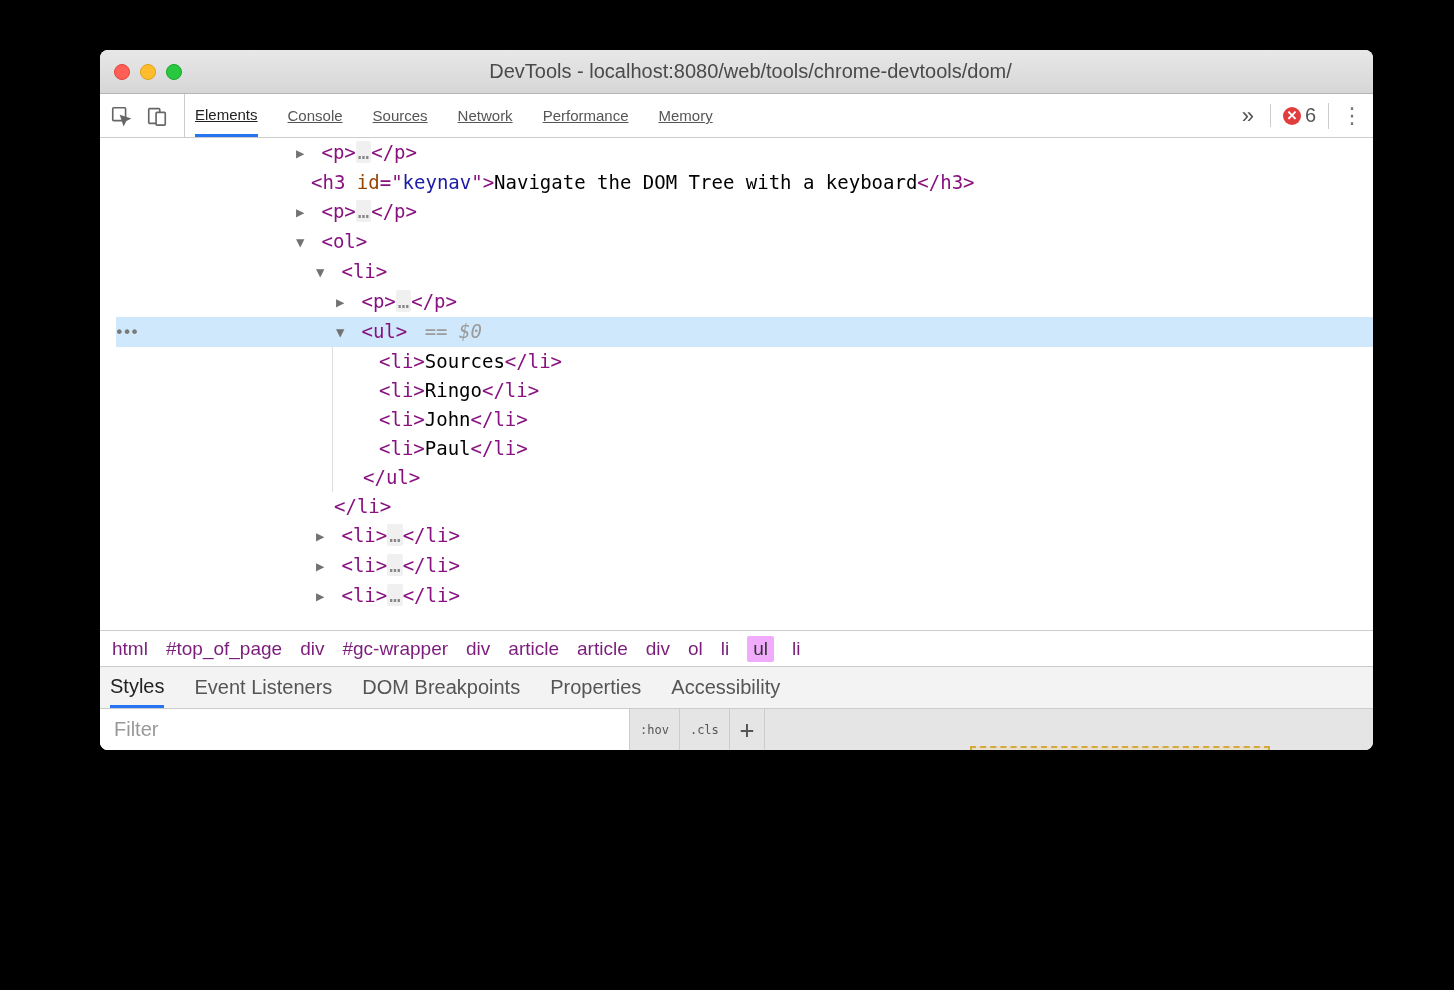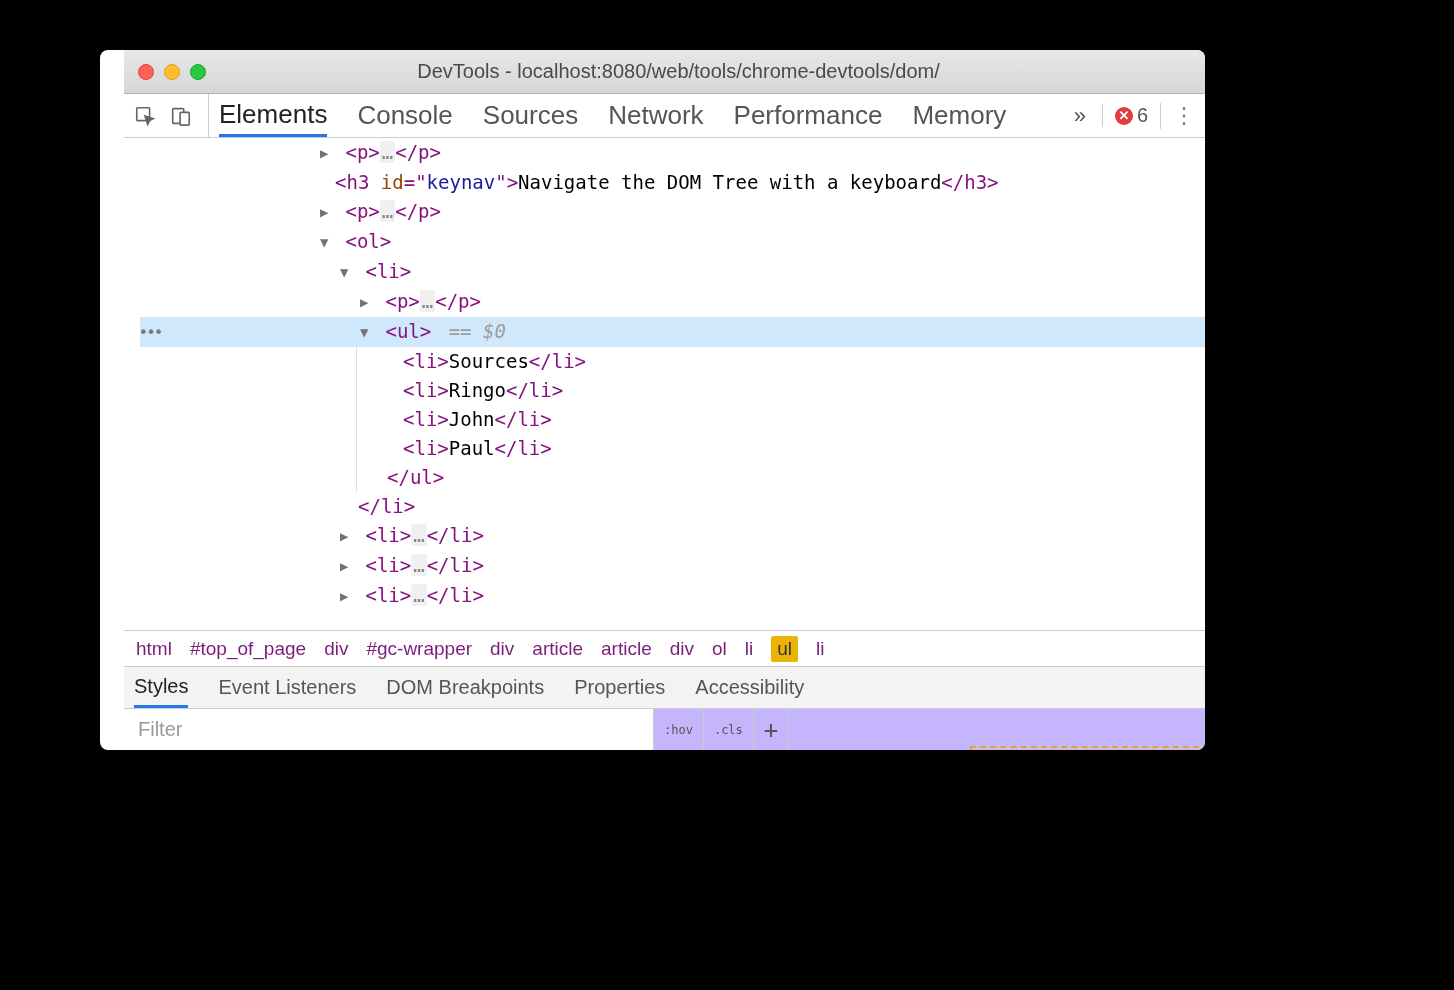--- a/index.html
+++ b/index.html
@@ -7,29 +7,28 @@
     background: #000;
     font-family: "Helvetica Neue", Arial, sans-serif;
     width: 1454px;
     height: 990px;
     position: relative;
   }
   .window {
     position: absolute;
     left: 100px;
     top: 50px;
-    width: 1105px;
+    width: 1273px;
     height: 700px;
     background: #fff;
     border-radius: 8px;
     box-shadow: 0 20px 60px rgba(0,0,0,0.5);
     overflow: hidden;
     display: flex;
     flex-direction: column;
-    padding-left: 24px;
   }
   .titlebar {
     height: 44px;
     background: linear-gradient(#e8e8e8, #d6d6d6);
     border-bottom: 1px solid #b5b5b5;
     display: flex;
     align-items: center;
     padding: 0 14px;
   }
   .traffic { display: flex; gap: 10px; margin-right: 20px; }
@@ -43,21 +42,21 @@
     border-bottom: 1px solid #ccc;
     display: flex;
     align-items: center;
     padding: 0 10px;
     font-size: 20px;
     color: #555;
   }
   .toolbar-left { display: flex; align-items: center; gap: 14px; padding-right: 16px; border-right: 1px solid #ccc; height: 100%; margin-right: 10px;}
   .iconbtn { width: 22px; height: 22px; display: flex; align-items: center; justify-content: center; color: #666; cursor: pointer; }
   .tabs { display: flex; gap: 30px; flex: 1; height: 100%; align-items: stretch; }
-  .tab { display: flex; align-items: center; color: #555; cursor: pointer; font-size: 26px; }
+  .tab { display: flex; align-items: center; color: #555; cursor: pointer; font-size: 15px; text-decoration: underline; }
   .tab.active { color: #222; border-bottom: 3px solid #2674f1; }
   .toolbar-right { display: flex; align-items: center; gap: 12px; }
   .more { font-size: 22px; color: #555; cursor: pointer; padding: 0 4px;}
   .errbadge { display: flex; align-items: center; gap: 4px; border-left: 1px solid #ccc; padding-left: 12px; height: 100%; font-size: 20px; color: #555;}
   .errcircle { width: 18px; height: 18px; border-radius: 50%; background: #e03e3e; color: #fff; font-size: 13px; display: flex; align-items: center; justify-content: center; font-weight: bold;}
   .kebab { border-left: 1px solid #ccc; padding-left: 12px; height: 100%; display: flex; align-items: center; color: #777; cursor: pointer; font-size: 22px;}
   .domtree {
     flex: 1;
     overflow: auto;
     font-family: Menlo, Consolas, monospace;
@@ -80,29 +79,29 @@
   .text { color: #000; }
   .ellips { color: #888; background: #f0f0f0; padding: 0 2px; border-radius: 2px;}
   .eqvar { color: #9b9b9b; font-style: italic; }
   .childline { border-left: 1px solid #ddd; margin-left: 6px; padding-left: 0;}
   .breadcrumbs {
     height: 36px; border-top: 1px solid #ccc; background: #fff;
     display: flex; align-items: center; padding: 0 12px;
     font-size: 19px; color: #7b1d7b; gap: 18px; overflow: hidden;
   }
   .crumb { cursor: pointer; white-space: nowrap; }
-  .crumb.sel { background: #eab308; color: #333; padding: 2px 6px; border-radius: 2px;}
+  .crumb.sel { background: #f0abfc; color: #333; padding: 2px 6px; border-radius: 2px;}
   .subtabs {
     height: 42px; border-top: 1px solid #ccc; background: #f3f3f3;
     display: flex; align-items: stretch; padding: 0 10px; font-size: 20px; color: #555; gap: 30px;
   }
   .subtab { display: flex; align-items: center; cursor: pointer; }
   .subtab.active { color: #222; border-bottom: 3px solid #2674f1; }
   .stylesbar {
-    height: 42px; border-top: 1px solid #ccc; background: #c4b5fd;
+    height: 42px; border-top: 1px solid #ccc; background: #e5e5e5;
     display: flex; align-items: center; font-size: 20px; color: #888;
   }
   .filter-input {
     flex: 0 0 530px; height: 100%; border: none; border-right: 1px solid #ccc;
     font-size: 20px; padding: 0 14px; color: #333; outline: none;
   }
   .filter-input::placeholder { color: #999; }
   .sbtn { padding: 0 10px; font-family: Menlo, Consolas, monospace; font-size: 12px; color: #555; cursor: pointer; height: 100%; display: flex; align-items: center; border-right: 1px solid #ccc;}
   .sbtn.last { border-right: 1px solid #ccc; font-size: 24px; line-height: 1;}
   .dashed-box {

